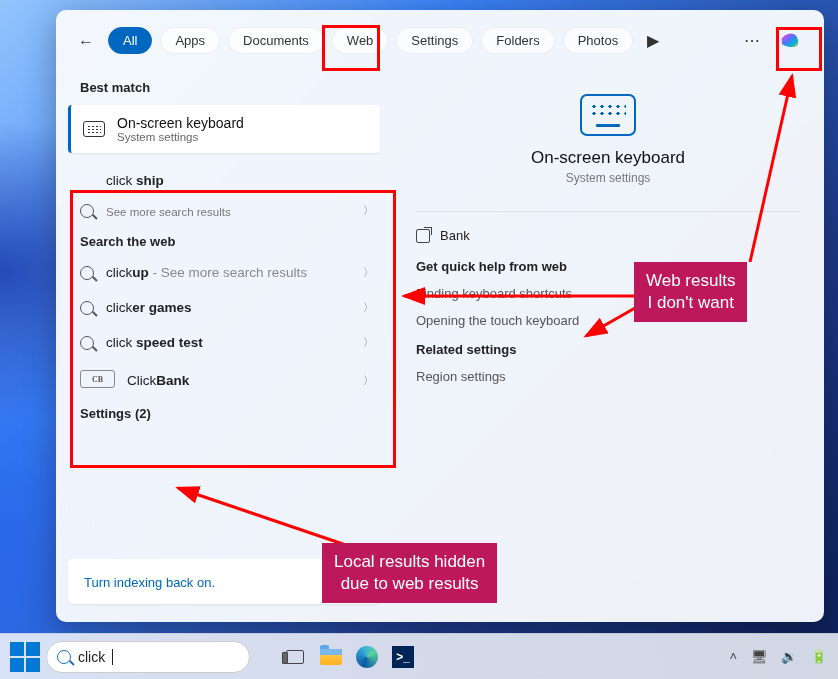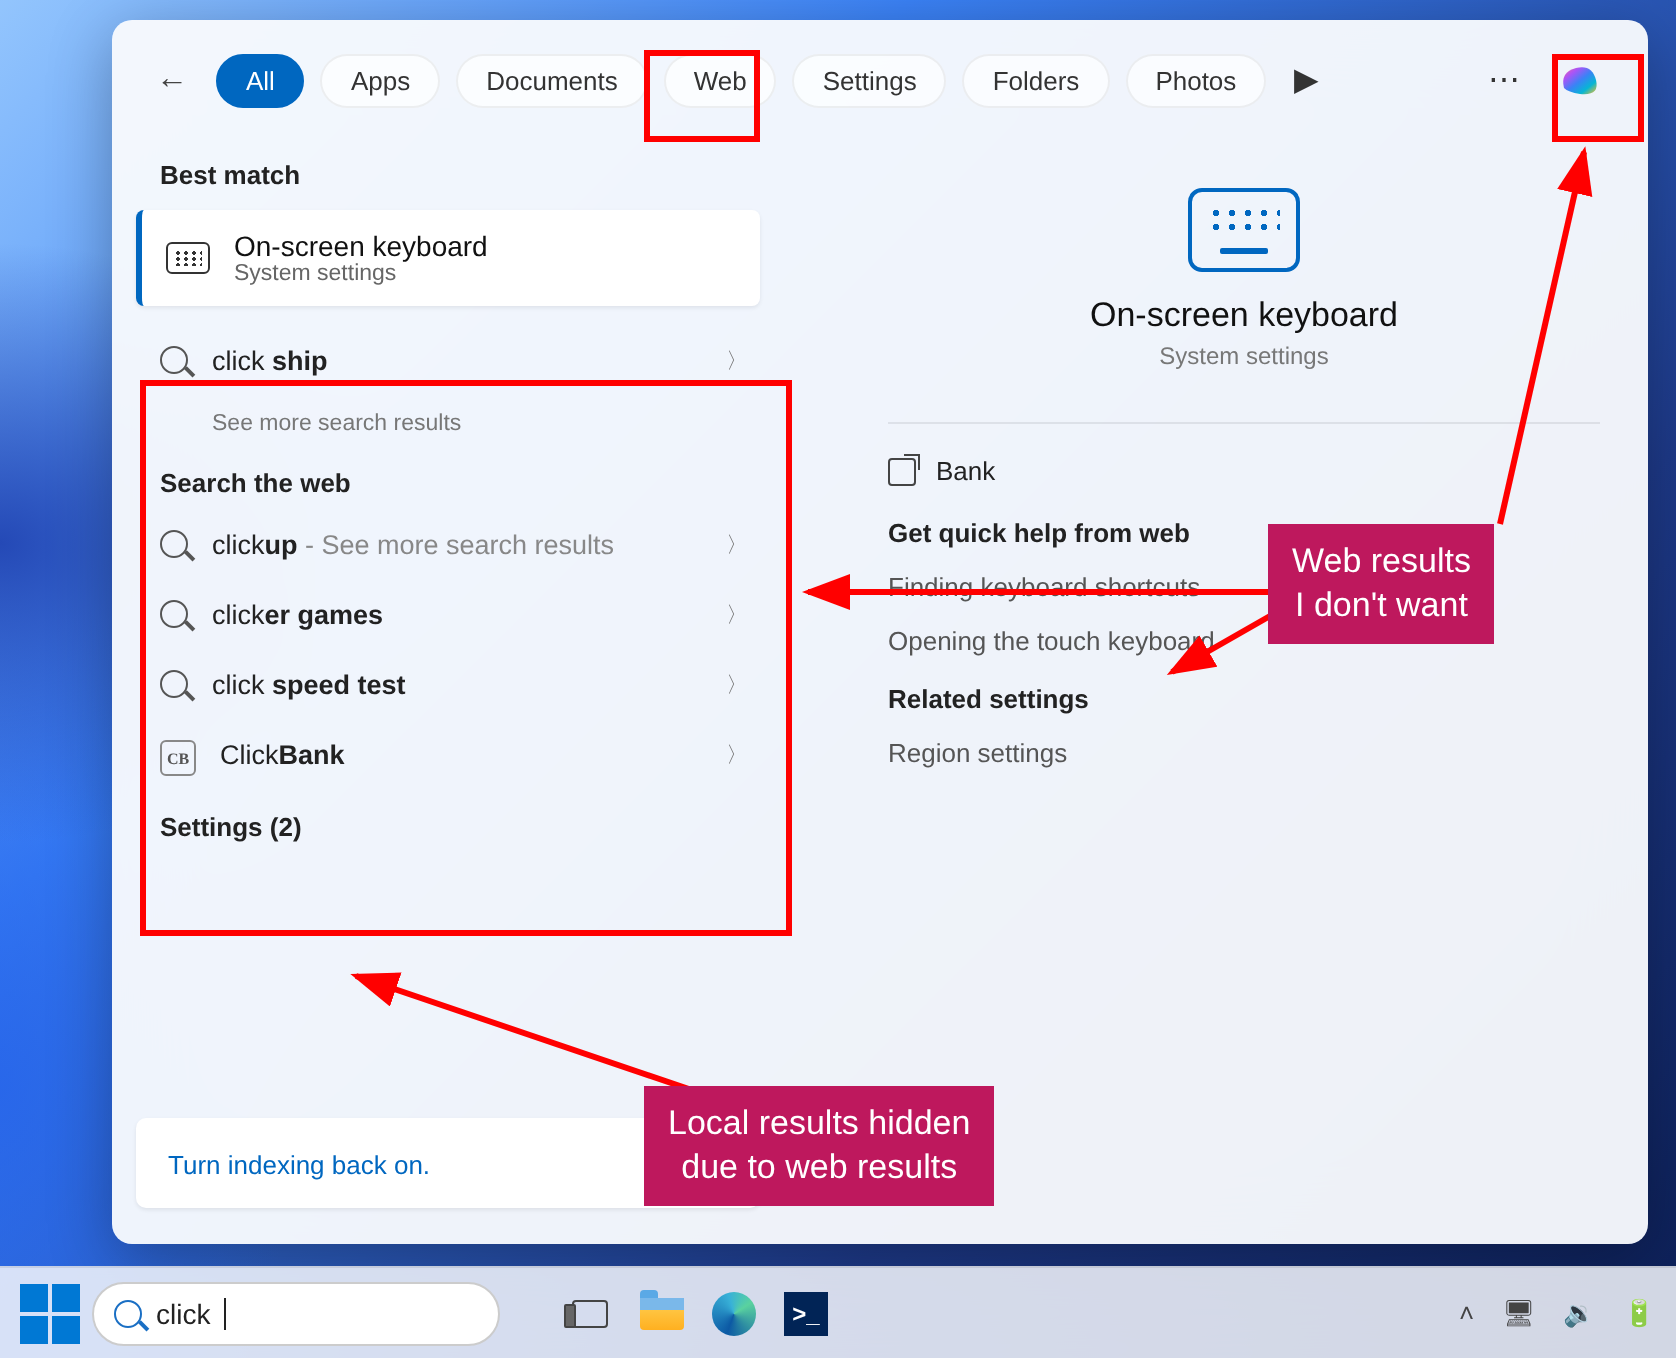--- a/index.html
+++ b/index.html
@@ -28,44 +28,44 @@
     border-radius: 50%; cursor: pointer; font-size: 16px; color: #444;
   }
   .tab {
     padding: 5px 14px; border-radius: 16px; font-size: 13px; color: #333;
     background: rgba(255,255,255,0.7); cursor: pointer; border: 1px solid rgba(0,0,0,0.06);
   }
   .tab.active { background: #0067c0; color: #fff; border-color: #0067c0; }
   .play-icon, .more-icon { width: 24px; height: 24px; display:flex;align-items:center;justify-content:center;color:#333;cursor:pointer; }
   .spacer-flex { flex: 1; }
   .copilot-icon { width: 36px; height: 36px; display:flex;align-items:center;justify-content:center; }
-  .content { display: flex; flex: 1; overflow: hidden; gap: 28px; }
+  .content { display: flex; flex: 1; overflow: hidden; }
   .left-col { width: 336px; padding: 8px 0 8px 0; display:flex;flex-direction:column; }
   .right-col { flex: 1; padding: 12px 24px 12px 24px; }
   .section-label { font-size: 13px; font-weight: 600; color: #222; padding: 6px 24px 6px 24px; }
   .best-match-card {
     margin: 4px 12px 10px 12px; padding: 10px 12px; background: #fff;
     border-left: 3px solid #0067c0; border-radius: 4px; display:flex; align-items:center; gap: 12px;
     box-shadow: 0 1px 2px rgba(0,0,0,0.08);
   }
   .osk-min-icon { width:22px;height:16px;border:1.3px solid #333;border-radius:3px;position:relative; }
   .osk-min-icon::after{content:"";position:absolute;left:3px;right:3px;top:3px;bottom:3px;
     background-image: radial-gradient(circle,#333 0.8px,transparent 0.8px);
     background-size: 4px 3px;}
   .bm-title { font-size: 14px; color: #111; }
   .bm-sub { font-size: 11.5px; color: #666; }
   .result-item {
-    display:flex;align-items:flex-start;gap:12px;padding:10px 18px 10px 24px; cursor:pointer;
+    display:flex;align-items:flex-end;gap:12px;padding:10px 18px 10px 24px; cursor:pointer;
   }
   .result-item .txt { flex:1; font-size:13.5px; color:#222; }
   .result-item .sub { font-size:11.5px;color:#777;display:block;margin-top:18px; }
   .result-item .chev { color:#777;font-size:11px; }
   .search-glyph { width:14px;height:14px;border:1.5px solid #555;border-radius:50%;position:relative;flex-shrink:0; }
   .search-glyph::after{content:"";position:absolute;width:6px;height:1.5px;background:#555;top:11px;left:11px;transform:rotate(45deg);}
-  .cb-icon{width:18px;height:18px;border:1.2px solid #888;border-radius:3px;display:flex;align-items:center;justify-content:center;font-size:8px;color:#555;font-weight:700;flex-shrink:0;font-family:Liberation Serif, serif;}
+  .cb-icon{width:35px;height:18px;border:1.2px solid #888;border-radius:3px;display:flex;align-items:center;justify-content:center;font-size:8px;color:#555;font-weight:700;flex-shrink:0;font-family:Liberation Serif, serif;}
   .settings-count { font-size:13px;font-weight:600;color:#222;padding:8px 24px; }
   .indexing-card { margin: auto 12px 10px 12px; padding: 14px 16px; background:#fff;border-radius:5px;box-shadow:0 1px 2px rgba(0,0,0,0.08); }
   .indexing-card .l1 { font-size:13px;color:#222; }
   .indexing-card .l2 { font-size:13px;color:#0067c0;cursor:pointer;margin-top:2px; }
   .preview-icon-wrap { display:flex;justify-content:center;margin-top:16px;margin-bottom:12px; }
   .osk-big { width:56px;height:42px;border:2.5px solid #0067c0;border-radius:7px;position:relative; }
   .osk-big::before{content:"";position:absolute;left:8px;right:8px;top:7px;height:14px;
     background-image: radial-gradient(circle,#0067c0 1.6px,transparent 1.6px);
     background-size: 8px 7px;}
   .osk-big::after{content:"";position:absolute;left:14px;right:14px;bottom:7px;height:3px;background:#0067c0;border-radius:1px;}

